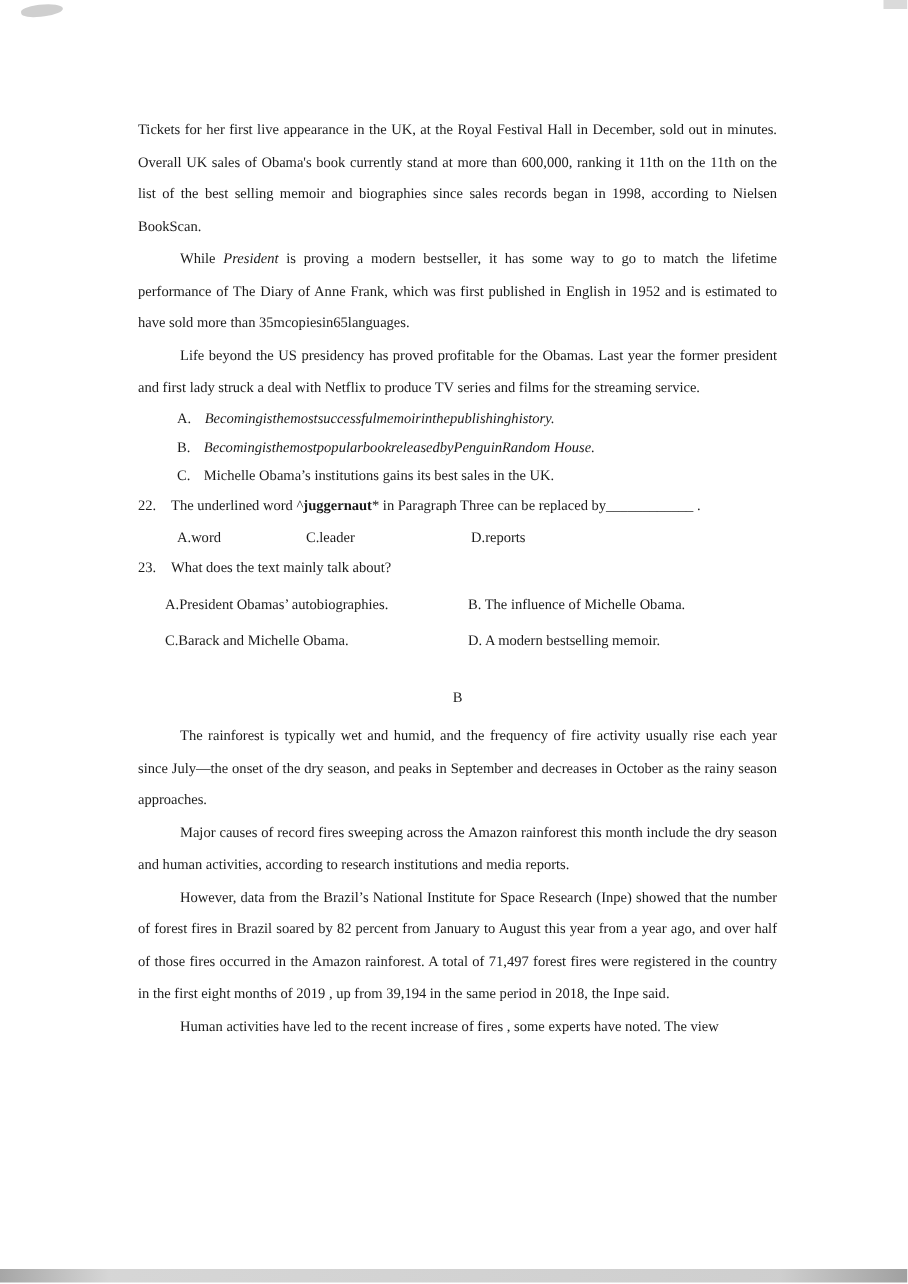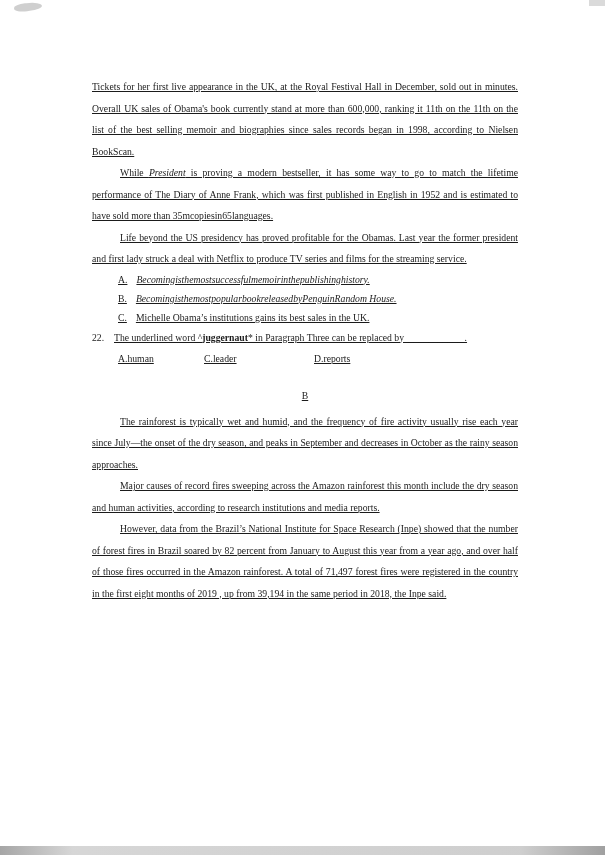--- a/index.html
+++ b/index.html
@@ -10,21 +10,20 @@
     font-size: 9.7px;
     color: #1b1b1b;
     position: relative;
     overflow: hidden;
   }
   .page {
     position: absolute;
     top: 0; left: 0;
     width: 605px; height: 856px;
     padding: 76px 87px 0 92px;
-    text-decoration: underline;
   }
   .para {
     text-align: justify;
     line-height: 21.5px;
     text-indent: 28px;
   }
   .para.no-indent { text-indent: 0; }
   .q-stem { line-height: 21.5px; }
   .q-num { display: inline-block; min-width: 14px; margin-right: 8px; }
   .options { line-height: 19px; }
@@ -92,32 +91,40 @@
     <div class="options">
       <div class="option"><span class="opt-label">A.</span><span class="italic">Becomingisthemostsuccessfulmemoirinthepublishinghistory.</span></div>
       <div class="option"><span class="opt-label">B.</span><span class="italic">BecomingisthemostpopularbookreleasedbyPenguinRandom House.</span></div>
       <div class="option"><span class="opt-label">C.</span><span>Michelle Obama’s institutions gains its best sales in the UK.</span></div>
     </div>
   </div>
 
   <div>
     <div class="q-stem"><span class="q-num">22.</span><span>The underlined word ^</span><span class="bold">juggernaut</span><span>* in Paragraph Three can be replaced by____________ .</span></div>
     <div class="q22-options">
-      <span>A.human</span>
+      <span>A.word</span>
       <span>C.leader</span>
       <span>D.reports</span>
     </div>
   </div>
 
   <div>
+    <div class="q-stem"><span class="q-num">23.</span><span>What does the text mainly talk about?</span></div>
+    <div class="q23-options">
+      <span>A.President Obamas’ autobiographies.</span>
+      <span>B. The influence of Michelle Obama.</span>
+      <span>C.Barack and Michelle Obama.</span>
+      <span>D. A modern bestselling memoir.</span>
+    </div>
   </div>
 
   <div class="section-label">B</div>
 
   <p class="para">The rainforest is typically wet and humid, and the frequency of fire activity usually rise each year since July—the onset of the dry season, and peaks in September and decreases in October as the rainy season approaches.</p>
   <p class="para">Major causes of record fires sweeping across the Amazon rainforest this month include the dry season and human activities, according to research institutions and media reports.</p>
   <p class="para">However, data from the Brazil’s National Institute for Space Research (Inpe) showed that the number of forest fires in Brazil soared by 82 percent from January to August this year from a year ago, and over half of those fires occurred in the Amazon rainforest. A total of 71,497 forest fires were registered in the country in the first eight months of 2019 , up from 39,194 in the same period in 2018, the Inpe said.</p>
+  <p class="para">Human activities have led to the recent increase of fires , some experts have noted. The view</p>
 
 </div>
 
 <div class="artifact-top-left"></div>
 <div class="artifact-top-right"></div>
 <div class="artifact-bottom"></div>
 
 </body></html>

